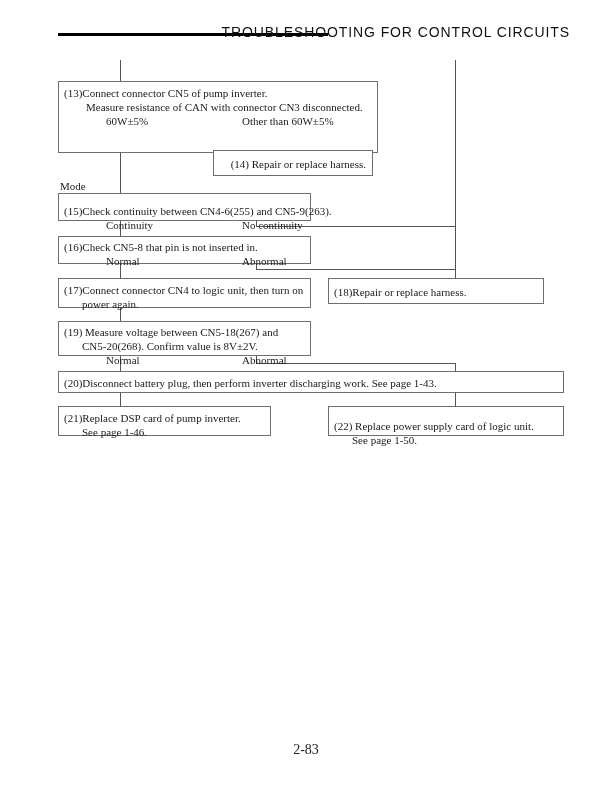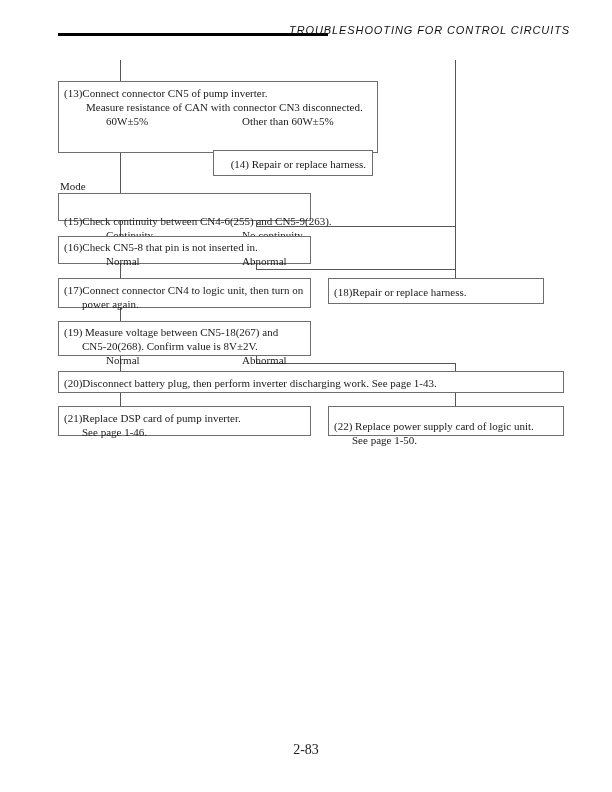--- a/index.html
+++ b/index.html
@@ -24,25 +24,24 @@
     top: 33px;
     width: 270px;
     height: 3px;
     background: #000000;
   }
   .header-title {
     position: absolute;
     right: 42px;
     top: 24px;
     font-family: "Liberation Sans", "DejaVu Sans", sans-serif;
-    font-size: 11px;
+    font-size: 14px;
     letter-spacing: 0.9px;
     color: #111111;
     white-space: nowrap;
-    font-style: italic;
   }
 
   
   .vline {
     position: absolute;
     width: 1px;
     background: #555555;
   }
   .hline {
     position: absolute;
@@ -152,21 +151,21 @@
   </div>
 
   <div class="box" style="left:213px; top:150px; width:160px; height:26px; padding-top:6px;text-align:right;">
     <span class="ln">
       <span>(14)</span>&nbsp;<span>Repair or replace harness.</span>
     </span>
   </div>
 
   <div class="free-label" style="left:60px; top:180px;">Mode</div>
 
-  <div class="box" style="left:58px; top:193px; width:253px; height:28px; padding-top:20px;">
+  <div class="box" style="left:58px; top:193px; width:253px; height:28px; padding-top:10px;">
     <span class="ln">
       <span>(15)</span><span>Check continuity between CN4-6(255) and CN5-9(263).</span>
     </span>
     <span class="branchrow">
       <span class="lbl-left">Continuity</span>
       <span class="lbl-right">No continuity</span>
     </span>
   </div>
 
   <div class="box" style="left:58px; top:236px; width:253px; height:28px; padding-top:3px;">
@@ -202,21 +201,21 @@
       <span class="lbl-right">Abnormal</span>
     </span>
   </div>
 
   <div class="box" style="left:58px; top:371px; width:506px; height:22px; padding-top:4px;">
     <span class="ln">
       <span>(20)</span><span>Disconnect battery plug, then perform inverter discharging work. See page 1-43.</span>
     </span>
   </div>
 
-  <div class="box" style="left:58px; top:406px; width:253px; height:30px; padding-top:4px;">
+  <div class="box" style="left:58px; top:406px; width:213px; height:30px; padding-top:4px;">
     <span class="ln">
       <span>(21)</span><span>Replace DSP card of pump inverter.</span>
     </span>
     <span class="ln indent2">See page 1-46.</span>
   </div>
 
   <div class="box" style="left:328px; top:406px; width:236px; height:30px; padding-top:12px;">
     <span class="ln">
       <span>(22)</span>&nbsp;<span>Replace power supply card of logic unit.</span>
     </span>

